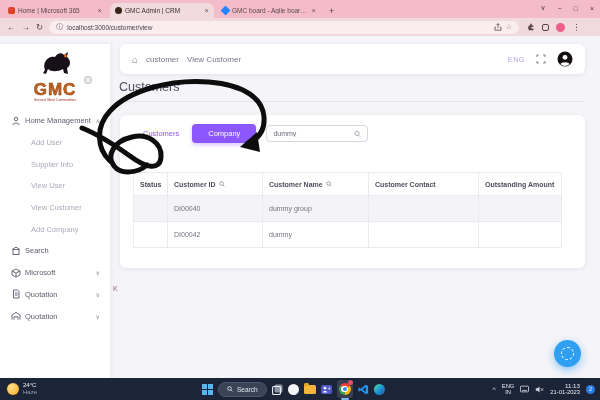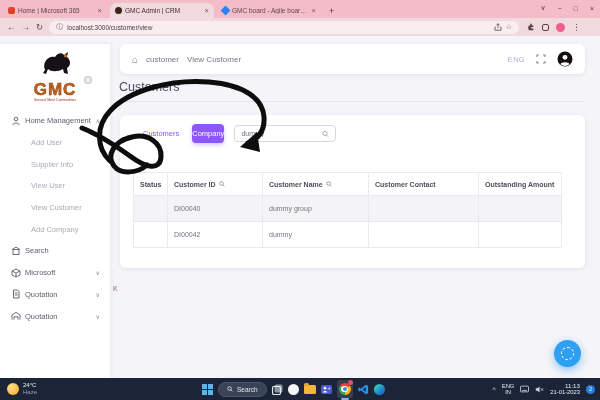--- a/index.html
+++ b/index.html
@@ -45,21 +45,21 @@
   .hdr-card { position:absolute; left:10px; top:8px; width:465px; height:30px; background:#fff; border-radius:6px; box-shadow:0 1px 4px rgba(80,70,110,.10); display:flex; align-items:center; gap:8px; padding:0 12px; font-size:8px; color:#79768a; }
   .hdr-card .crumb-home { font-size:10px; color:#79768a; }
   .hdr-right { margin-left:auto; display:flex; align-items:center; gap:11px; }
   .lang { color:#b6a7f3; font-size:7.5px; letter-spacing:.3px; }
   .page-title { position:absolute; left:9px; top:44px; font-size:12.5px; color:#4f4c5c; font-weight:500; }
   .rule { position:absolute; left:9px; right:16px; top:65px; border-top:1px solid #e5e3ec; }
 
   .content-card { position:absolute; left:10px; top:79px; width:465px; height:153px; background:#fff; border-radius:6px; box-shadow:0 1px 4px rgba(80,70,110,.10); }
   .tabs-row { position:absolute; top:9px; left:10px; display:flex; align-items:center; }
   .tab-ind { font-size:7.5px; color:#8c57ff; padding:0 13px; }
-  .tab-com { font-size:7.5px; color:#fff; background:#8c57ff; border-radius:4px; padding:5px 0; box-shadow:0 2px 4px rgba(140,87,255,.35); }
+  .tab-com { font-size:7.5px; color:#fff; background:#8c57ff; border-radius:4px; padding:5px 16px; box-shadow:0 2px 4px rgba(140,87,255,.35); }
   .searchbox { margin-left:10px; width:102px; height:17px; border:1px solid #d8d5e1; border-radius:4px; background:#fff; display:flex; align-items:center; padding:0 6px; gap:4px; }
   .searchbox input { border:none; outline:none; width:100%; font-size:7px; color:#6e6b78; background:transparent; font-family:inherit; }
 
   .grid { position:absolute; left:13px; top:57px; }
   table { border-collapse:collapse; table-layout:fixed; width:428px; }
   th,td { border:1px solid #eceaf1; text-align:left; padding-left:6px; overflow:hidden; white-space:nowrap; }
   th { height:23px; font-size:7px; color:#4f4c5a; font-weight:bold; }
   td { height:26px; font-size:7px; color:#75727f; }
   tr.shade td { background:#f4f4f6; }
   .th-flex { display:flex; align-items:center; gap:3px; }

